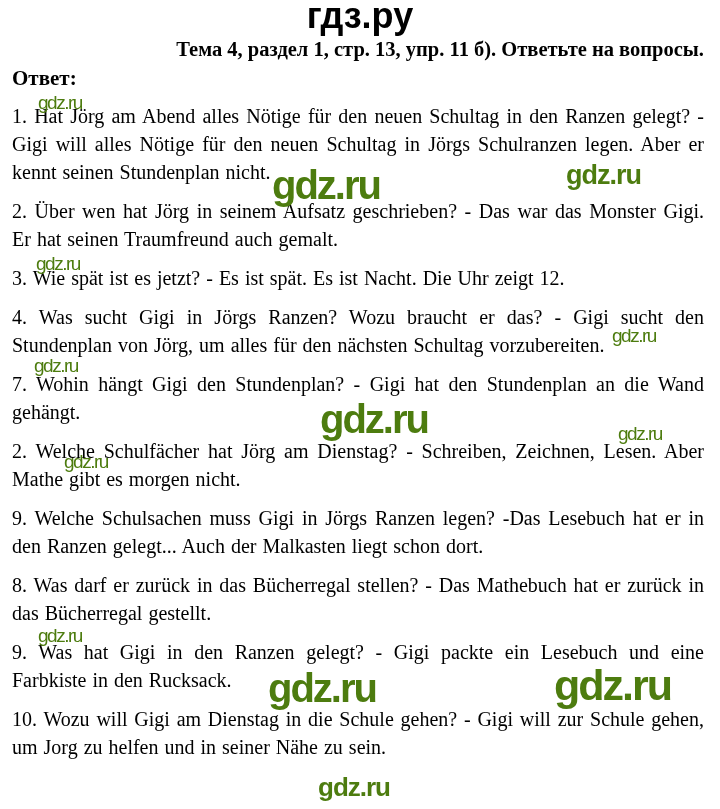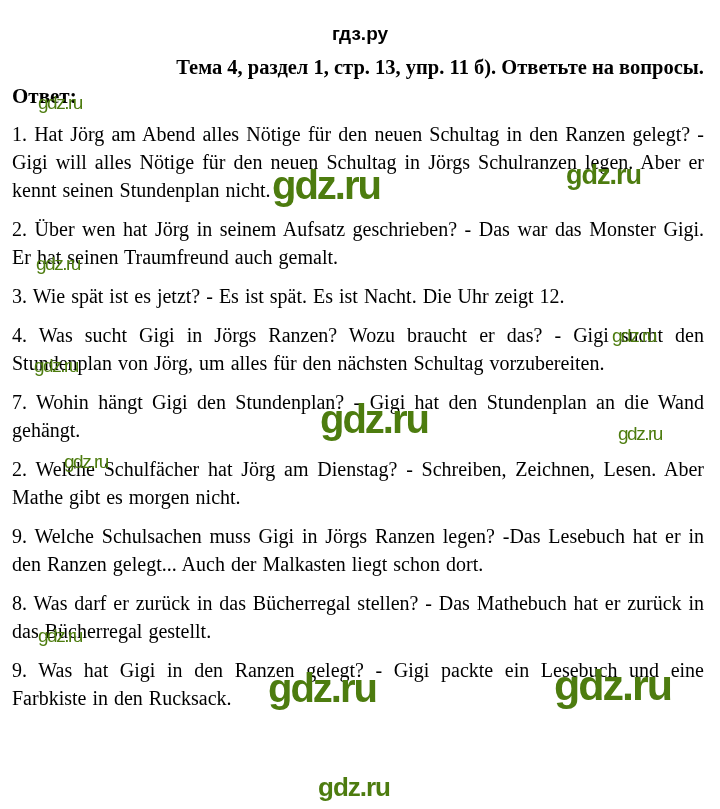--- a/index.html
+++ b/index.html
@@ -11,23 +11,23 @@
     font-family: "Liberation Serif", serif;
   }
   .page {
     position: relative;
     width: 720px; height: 809px;
   }
   .logo {
     text-align: center;
     font-family: "Liberation Sans", sans-serif;
     font-weight: 700;
-    font-size: 19px;
+    font-size: 36px;
     line-height: 32px;
-    padding-top: 18px;
+    padding-top: 0;
     letter-spacing: 0px;
   }
   .heading {
     font-weight: 700;
     font-size: 20.5px;
     line-height: 26px;
     margin: 4px 16px 0 12px;
     text-align: right;
   }
   .answer-label {
@@ -85,20 +85,21 @@
   <div class="qa-list">
     <p>1. Hat Jörg am Abend alles Nötige für den neuen Schultag in den Ranzen gelegt? - Gigi will alles Nötige für den neuen Schultag in Jörgs Schulranzen legen. Aber er kennt seinen Stundenplan nicht.</p>
     <p>2. Über wen hat Jörg in seinem Aufsatz geschrieben? - Das war das Monster Gigi. Er hat seinen Traumfreund auch gemalt.</p>
     <p>3. Wie spät ist es jetzt? - Es ist spät. Es ist Nacht. Die Uhr zeigt 12.</p>
     <p>4. Was sucht Gigi in Jörgs Ranzen? Wozu braucht er das? - Gigi sucht den Stundenplan von Jörg, um alles für den nächsten Schultag vorzubereiten.</p>
     <p>7. Wohin hängt Gigi den Stundenplan? - Gigi hat den Stundenplan an die Wand gehängt.</p>
     <p>2. Welche Schulfächer hat Jörg am Dienstag? - Schreiben, Zeichnen, Lesen. Aber Mathe gibt es morgen nicht.</p>
     <p>9. Welche Schulsachen muss Gigi in Jörgs Ranzen legen? -Das Lesebuch hat er in den Ranzen gelegt... Auch der Malkasten liegt schon dort.</p>
     <p>8. Was darf er zurück in das Bücherregal stellen? - Das Mathebuch hat er zurück in das Bücherregal gestellt.</p>
     <p>9. Was hat Gigi in den Ranzen gelegt? - Gigi packte ein Lesebuch und eine Farbkiste in den Rucksack.</p>
+    <p>10. Wozu will Gigi am Dienstag in die Schule gehen? - Gigi will zur Schule gehen, um Jorg zu helfen und in seiner Nähe zu sein.</p>
   </div>
 
   <span class="wm wm-small  wm1">gdz.ru</span>
   <span class="wm wm-big    wm2">gdz.ru</span>
   <span class="wm wm-medium wm3">gdz.ru</span>
   <span class="wm wm-small  wm4">gdz.ru</span>
   <span class="wm wm-small  wm5">gdz.ru</span>
   <span class="wm wm-small  wm6">gdz.ru</span>
   <span class="wm wm-big    wm7">gdz.ru</span>
   <span class="wm wm-small  wm8">gdz.ru</span>

